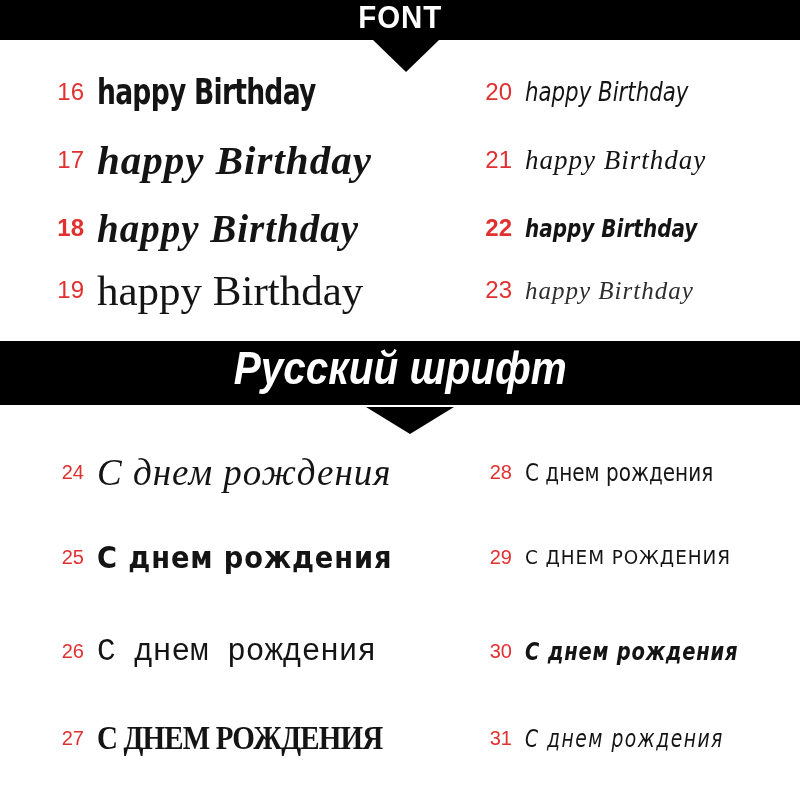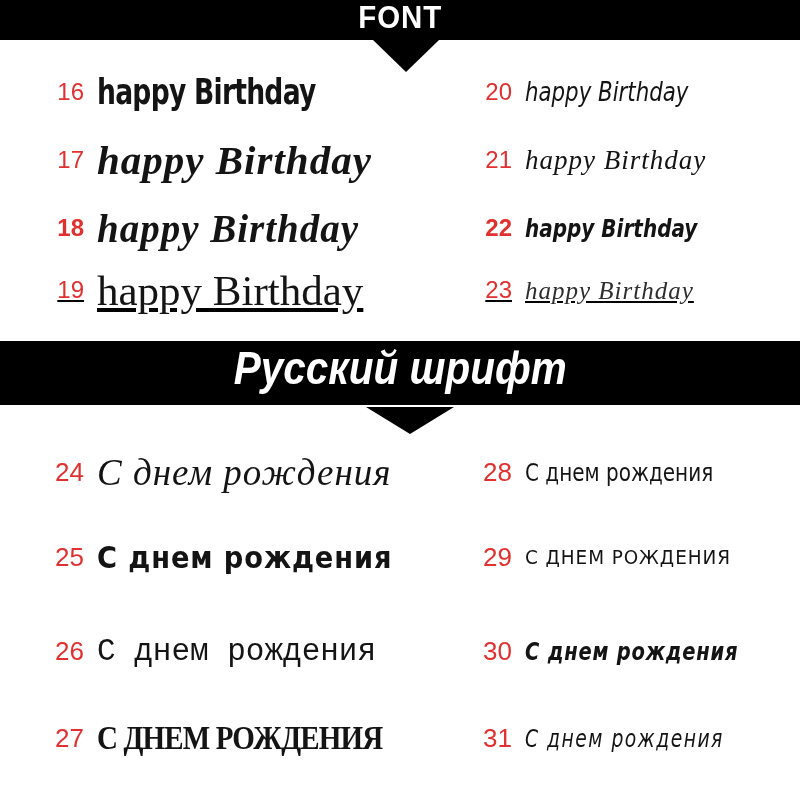--- a/index.html
+++ b/index.html
@@ -51,31 +51,31 @@
 
   
   .row{
     position:absolute;
     display:flex;align-items:center;
     height:52px;
     white-space:nowrap;
   }
   .col-L{left:38px;}
   .col-R{left:466px;}
-  .r1{top:66px;} .r2{top:134px;} .r3{top:202px;font-weight:bold;} .r4{top:264px;text-decoration:underline;}
+  .r1{top:66px;} .r2{top:134px;} .r3{top:202px;font-weight:bold;} .r4{top:264px;}
   .b1{top:444px;height:56px;} .b2{top:529px;height:56px;}
   .b3{top:623px;height:56px;} .b4{top:710px;height:56px;}
 
   .num{
     flex:none;width:46px;text-align:right;margin-right:13px;
     color:var(--red);
     font-family:"Liberation Sans",sans-serif;
   }
   .num-top{font-size:24px;}
-  .num-bot{font-size:26px;}
+  .num-bot{font-size:20px;}
 
   .sample{
     color:var(--ink);
     transform-origin:left center;
     line-height:1;
   }
 
   
   .f16{font-family:"DejaVu Sans",sans-serif;font-weight:700;font-size:35px;letter-spacing:-1px;transform:scaleX(0.76);}
   .f17{font-family:"Liberation Serif",serif;font-style:italic;font-weight:700;font-size:41px;letter-spacing:1px;}

